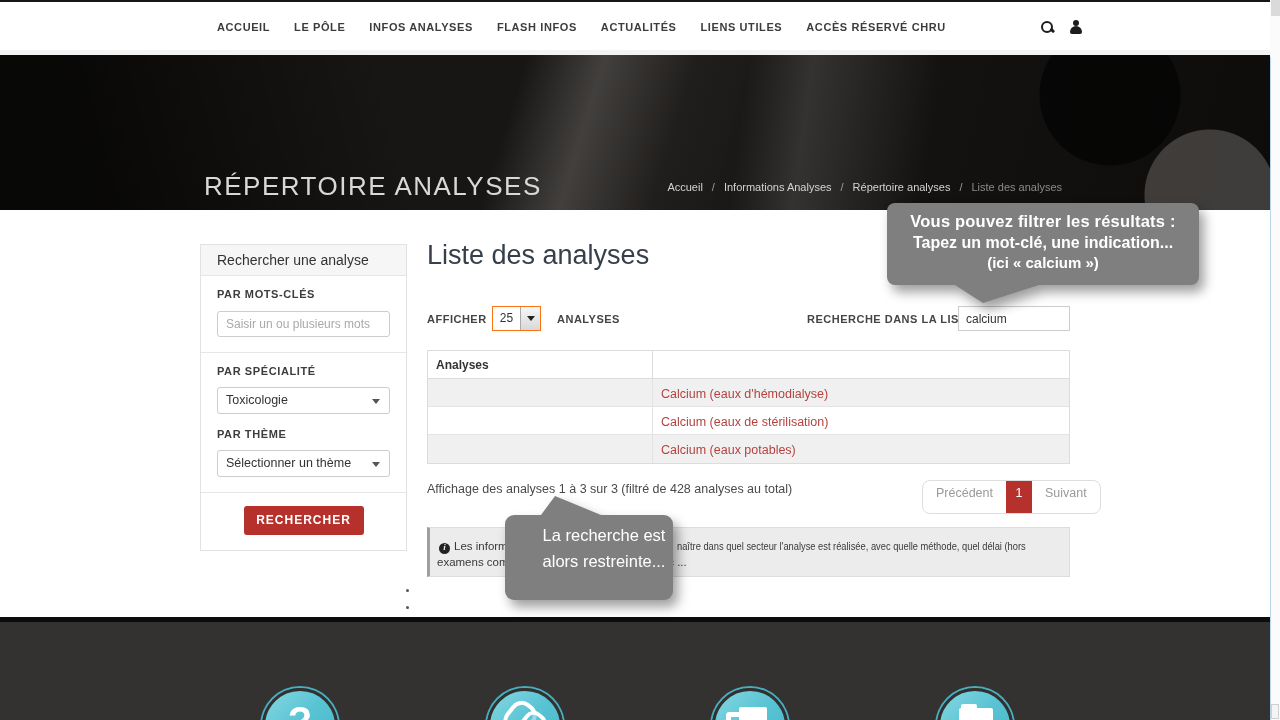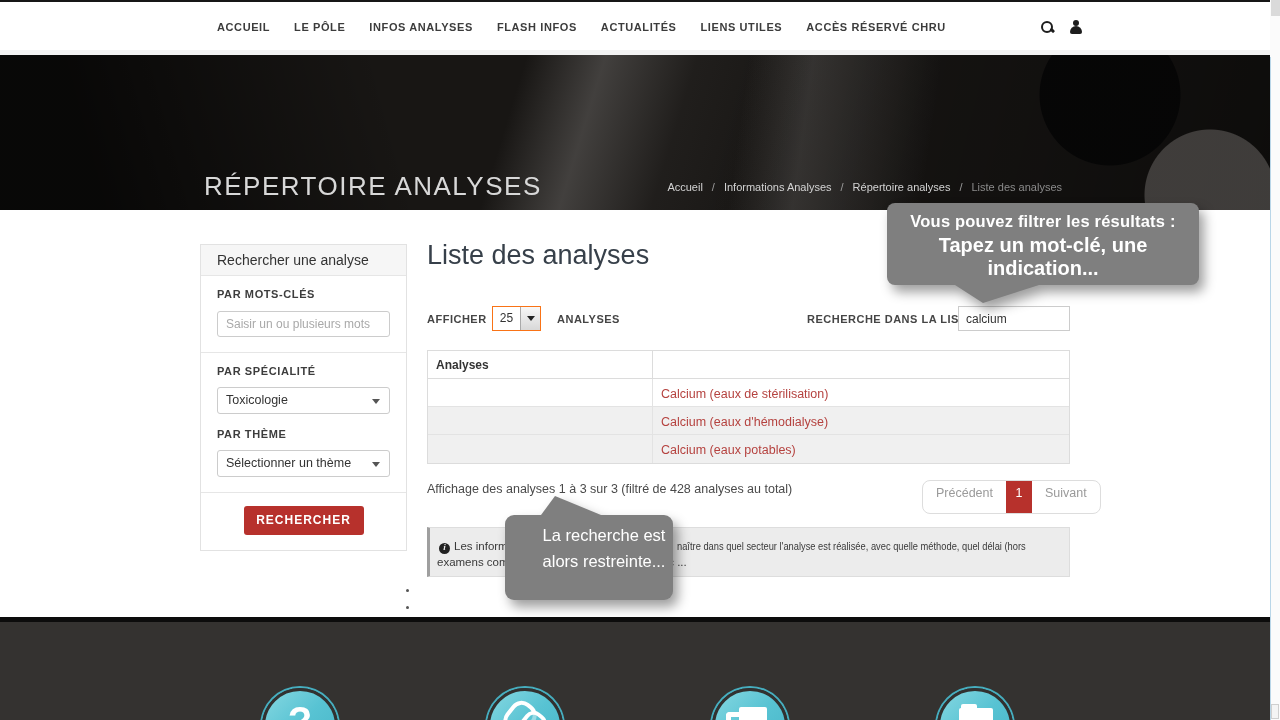--- a/index.html
+++ b/index.html
@@ -112,21 +112,21 @@
   .if-c { left:7px; top:28px; }
   .if-d { left:235px; top:28px; }
   .dot { position:absolute; width:3px; height:3px; border-radius:50%; background:#555; }
 
   
   .callout { position:absolute; filter:drop-shadow(5px 7px 6px rgba(0,0,0,.38)); z-index:20; }
   .bubble { background:#7f7f7f; border-radius:8px; color:#fff; text-align:center; }
   .co1 { left:887px; top:203px; width:312px; }
   .co1 .bubble { height:82px; padding-top:9px; }
   .co1-l1 { font-size:16.5px; font-weight:700; letter-spacing:.2px; }
-  .co1-l2 { font-size:20px; font-weight:700; margin-top:3px; }
+  .co1-l2 { font-size:16px; font-weight:700; margin-top:3px; }
   .co1-l3 { font-size:15px; font-weight:700; margin-top:2px; }
   .tail-down { width:0; height:0; margin-left:68px; border-left:28px solid transparent;
                border-right:56px solid transparent; border-top:18px solid #7f7f7f; }
   .co2 { left:505px; top:496px; width:168px; }
   .tail-up { width:0; height:0; margin-left:36px; border-left:14px solid transparent;
              border-right:46px solid transparent; border-bottom:19px solid #7f7f7f; }
   .co2 .bubble { height:85px; padding-top:11px; border-radius:9px; }
   .co2-l1, .co2-l2 { font-size:16.5px; font-weight:400;padding-left:30px; }
   .co2-l2 { margin-top:7px; }
 
@@ -227,27 +227,27 @@
   </div>
   <span class="ctl-label" style="left:557px; top:313px;">ANALYSES</span>
 
   <span class="ctl-label" style="left:807px; top:313px;">RECHERCHE DANS LA LISTE :</span>
   <input class="filter-input" type="text" value="calcium" style="">
 
   <div class="an-table">
     <div class="an-thead">
       <div class="an-th1">Analyses</div>
     </div>
+    <div class="an-row alt">
+      <div class="an-c1"></div>
+      <div class="an-c2"><span class="an-link">Calcium (eaux d'hémodialyse)</span></div>
+    </div>
     <div class="an-row">
       <div class="an-c1"></div>
       <div class="an-c2"><span class="an-link">Calcium (eaux de stérilisation)</span></div>
-    </div>
-    <div class="an-row alt">
-      <div class="an-c1"></div>
-      <div class="an-c2"><span class="an-link">Calcium (eaux d'hémodialyse)</span></div>
     </div>
     <div class="an-row alt">
       <div class="an-c1"></div>
       <div class="an-c2"><span class="an-link">Calcium (eaux potables)</span></div>
     </div>
   </div>
 
   <div class="summary">Affichage des analyses 1 à 3 sur 3 (filtré de 428 analyses au total)</div>
 
   <div class="pager">
@@ -264,20 +264,21 @@
     <span class="ifrag if-d">tc ...</span>
   </div>
 
   <span class="dot" style="left:406px; top:589px;"></span>
   <span class="dot" style="left:406px; top:606px;"></span>
 
   <div class="callout co1">
     <div class="bubble">
       <div class="co1-l1">Vous pouvez filtrer les résultats :</div>
       <div class="co1-l2">Tapez un mot-clé, une indication...</div>
+      <div class="co1-l3">(ici « calcium »)</div>
     </div>
     <div class="tail-down"></div>
   </div>
 
   <div class="callout co2">
     <div class="tail-up"></div>
     <div class="bubble">
       <div class="co2-l1">La recherche est</div>
       <div class="co2-l2">alors restreinte...</div>
     </div>

